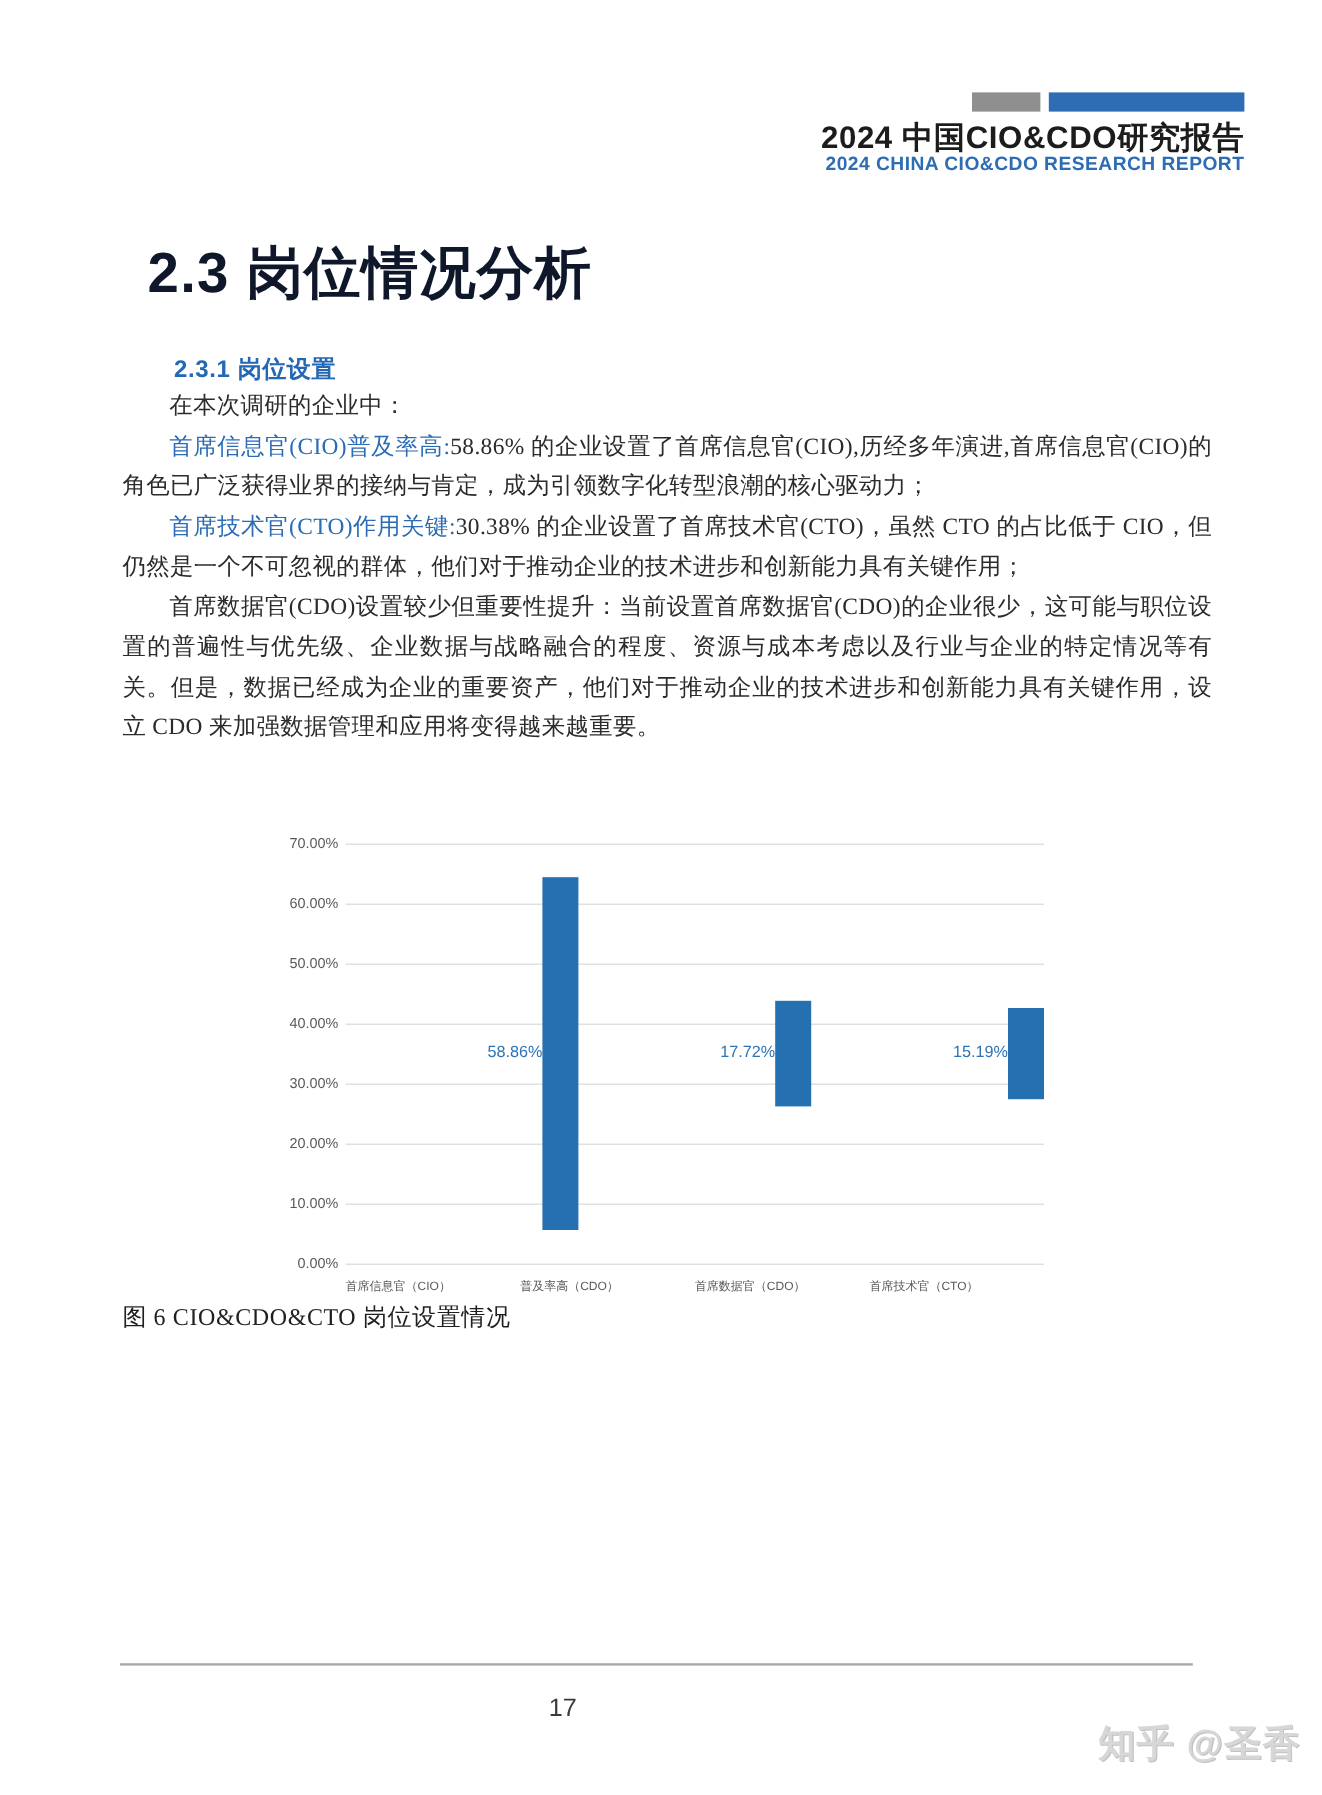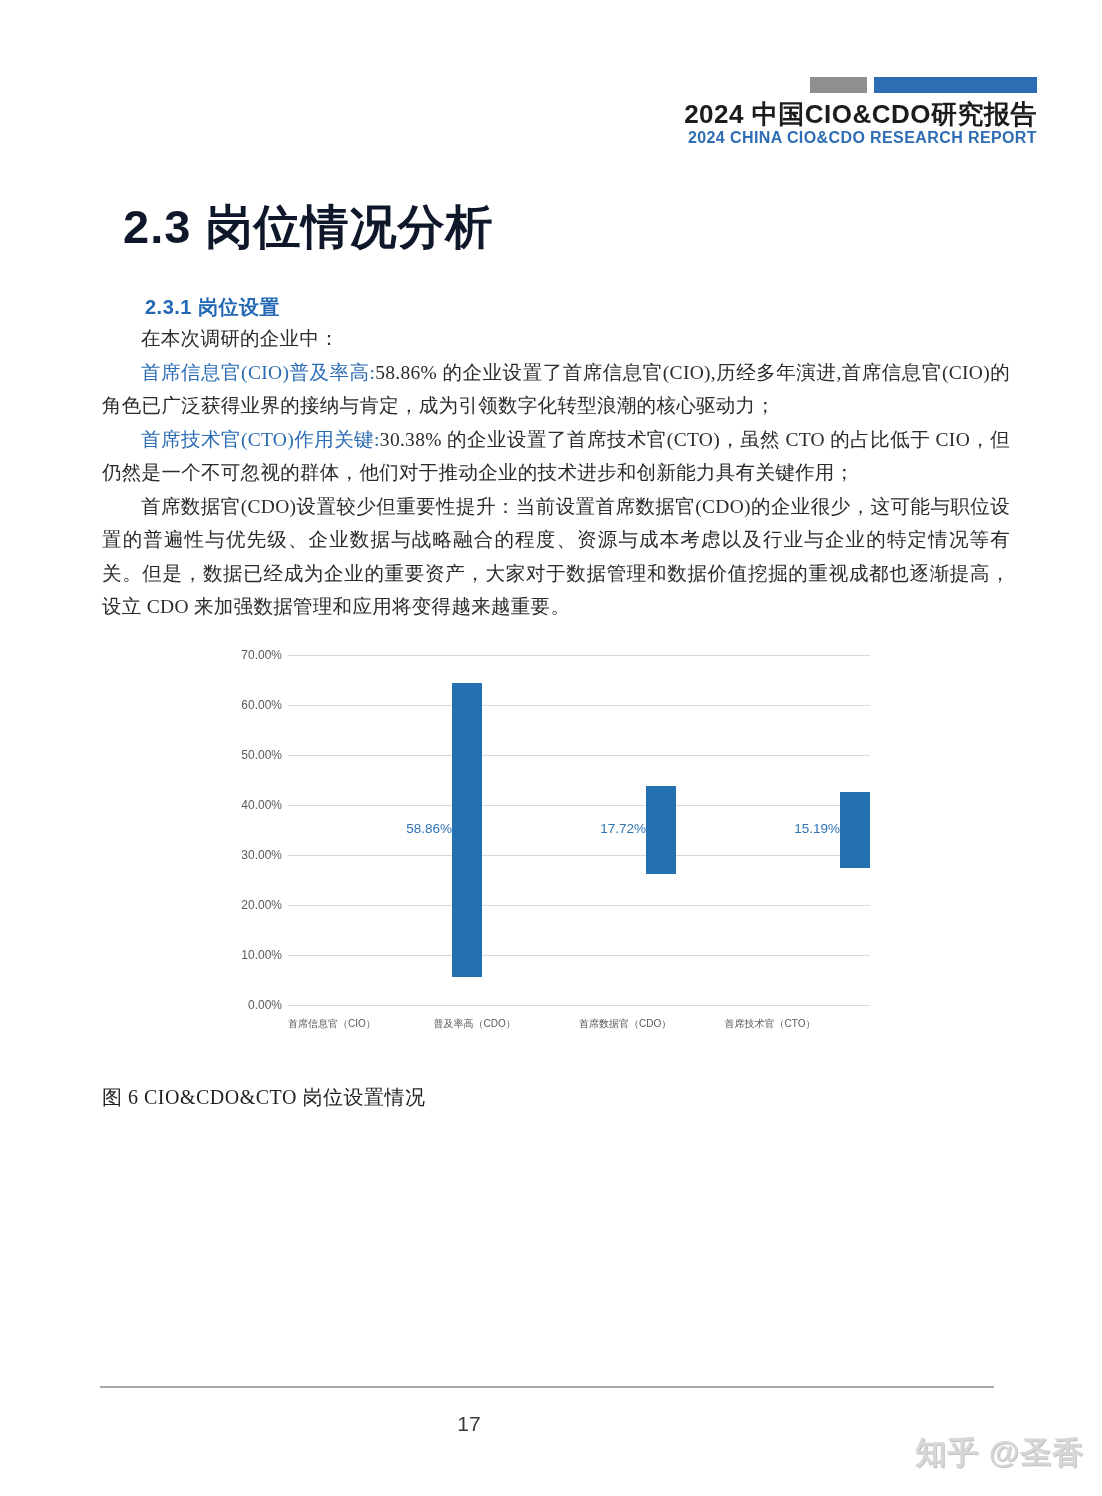--- a/index.html
+++ b/index.html
@@ -48,21 +48,21 @@
     line-height: 33.5px;
     text-align: justify;
     letter-spacing: 0.3px;
   }
   .body-text p { text-indent: 2em; }
   .lead-blue { color: #2b6cb5; }
   .lead-dark { color: #2b2b2b; }
 
   
   .chart { position: absolute; left: 238px; top: 651px; width: 632px; }
-  .chart-main { display: flex; align-items: flex-start; }
+  .chart-main { display: flex; align-items: flex-start; margin-top: 48px; }
   .yaxis { position: relative; width: 50px; height: 358px; }
   .y-tick {
     position: absolute; right: 6px; transform: translateY(-50%);
     font-size: 12px; color: #595959; white-space: nowrap;
   }
   .plot { position: relative; flex: 1; height: 358px; }
   .gridline { position: absolute; left: 0; right: 0; height: 1px; background: #d9d9d9; }
   .cols { position: absolute; left: 0; right: 0; top: 4px; bottom: 4px; display: flex; }
   .col { flex: 1; display: flex; flex-direction: row; justify-content: flex-end; align-items: center; }
   .bar-value {
@@ -111,21 +111,21 @@
     <div class="header-title-en">2024 CHINA CIO&amp;CDO RESEARCH REPORT</div>
   </div>
 
   <h1 class="section-title">2.3 岗位情况分析</h1>
   <h2 class="subsection-title">2.3.1 岗位设置</h2>
 
   <div class="body-text">
     <p><span>在本次调研的企业中：</span></p>
     <p><span class="lead-blue">首席信息官(CIO)普及率高:</span><span>58.86% 的企业设置了首席信息官(CIO),历经多年演进,首席信息官(CIO)的角色已广泛获得业界的接纳与肯定，成为引领数字化转型浪潮的核心驱动力；</span></p>
     <p><span class="lead-blue">首席技术官(CTO)作用关键:</span><span>30.38% 的企业设置了首席技术官(CTO)，虽然 CTO 的占比低于 CIO，但仍然是一个不可忽视的群体，他们对于推动企业的技术进步和创新能力具有关键作用；</span></p>
-    <p><span class="lead-dark">首席数据官(CDO)设置较少但重要性提升：</span><span>当前设置首席数据官(CDO)的企业很少，这可能与职位设置的普遍性与优先级、企业数据与战略融合的程度、资源与成本考虑以及行业与企业的特定情况等有关。但是，数据已经成为企业的重要资产，大家对于数据管理和数据价值挖掘的重视成都也逐渐提高，设立 CDO 来加强数据管理和应用将变得越来越重要。</span></p>
+    <p><span class="lead-dark">首席数据官(CDO)设置较少但重要性提升：</span><span>当前设置首席数据官(CDO)的企业很少，这可能与职位设置的普遍性与优先级、企业数据与战略融合的程度、资源与成本考虑以及行业与企业的特定情况等有关。但是，数据已经成为企业的重要资产，他们对于推动企业的技术进步和创新能力具有关键作用，设立 CDO 来加强数据管理和应用将变得越来越重要。</span></p>
   </div>
 
   <div class="chart">
     <div class="chart-main">
       <div class="yaxis">
           <div class="y-tick" style="top: 4px;">70.00%</div>
           <div class="y-tick" style="top: 54px;">60.00%</div>
           <div class="y-tick" style="top: 104px;">50.00%</div>
           <div class="y-tick" style="top: 154px;">40.00%</div>
           <div class="y-tick" style="top: 204px;">30.00%</div>

